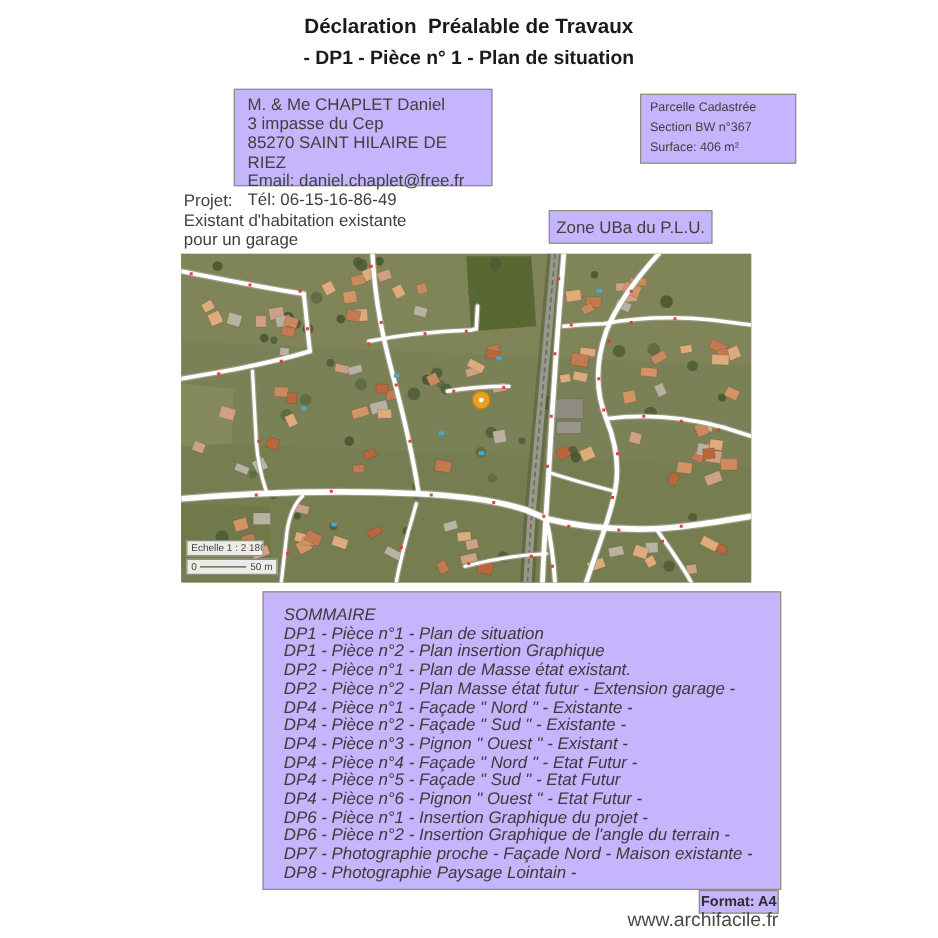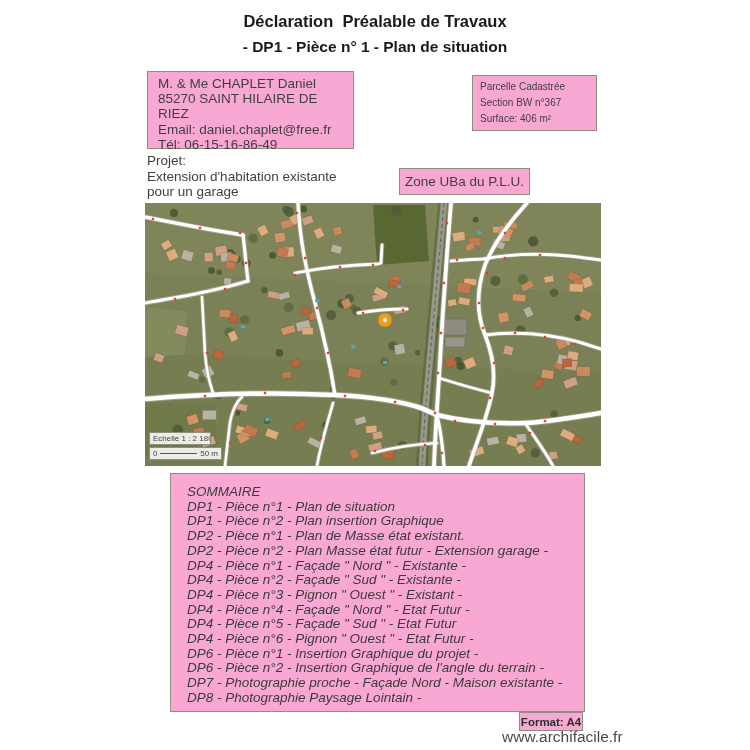--- a/index.html
+++ b/index.html
@@ -7,21 +7,21 @@
     width:750px;height:750px;position:relative;background:#ffffff;
     font-family:"Liberation Sans", sans-serif;color:#3f3f3f;overflow:hidden;
   }
   .title{
     position:absolute;left:0;width:750px;text-align:center;font-weight:bold;color:#1a1a1a;
     white-space:pre;
   }
   #title1{top:12px;font-size:16.5px;}
   #title2{top:38px;font-size:15.5px;}
   .cream-box{
-    position:absolute;background:#f9a8d4;border:1px solid #8f8f7d;box-sizing:border-box;
+    position:absolute;background:#c4b5fd;border:1px solid #8f8f7d;box-sizing:border-box;margin-left:40px;
   }
   #owner-box{left:147px;top:71px;width:207px;height:78px;padding:4px 4px 0 10px;
     font-size:13.5px;line-height:15.2px;}
   #parcel-box{left:472px;top:75px;width:125px;height:56px;padding:3px 4px 0 7px;
     font-size:10px;line-height:15.8px;}
   #project-block{position:absolute;left:147px;top:153px;font-size:13.5px;line-height:15.5px;}
   #zone-box{left:399px;top:168px;width:131px;height:27px;display:flex;align-items:center;
     justify-content:center;font-size:13.5px;}
   #map-wrap{position:absolute;left:145px;top:203px;width:456px;height:263px;background:#7b8156;}
   #map-svg{display:block;}
@@ -42,34 +42,35 @@
     text-decoration:none;}
 </style>
 </head>
 <body>
 
 <div class="title" id="title1">Déclaration  Préalable de Travaux</div>
 <div class="title" id="title2">- DP1 - Pièce n° 1 - Plan de situation</div>
 
 <div class="cream-box" id="owner-box">
   <div>M. &amp; Me CHAPLET Daniel</div>
+  <div>3 impasse du Cep</div>
   <div>85270 SAINT HILAIRE DE RIEZ</div>
   <div>Email: daniel.chaplet@free.fr</div>
   <div>Tél: 06-15-16-86-49</div>
 </div>
 
 <div class="cream-box" id="parcel-box">
   <div>Parcelle Cadastrée</div>
   <div>Section BW n°367</div>
   <div>Surface: 406 m²</div>
 </div>
 
 <div id="project-block">
   <div>Projet:</div>
-  <div>Extension d'habitation existante</div>
+  <div>Existant d'habitation existante</div>
   <div>pour un garage</div>
 </div>
 
 <div class="cream-box" id="zone-box">
   <span>Zone UBa du P.L.U.</span>
 </div>
 
 <div id="map-wrap">
   <svg id="map-svg" width="456" height="263" viewBox="0 0 456 263" xmlns="http://www.w3.org/2000/svg">
       <rect x="0" y="0" width="456" height="263" fill="#7b8156"></rect>

